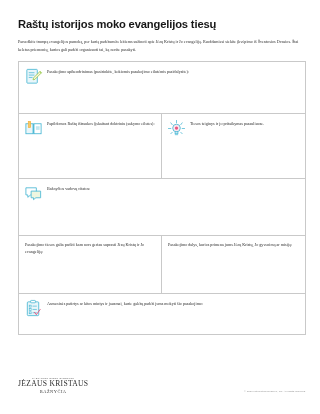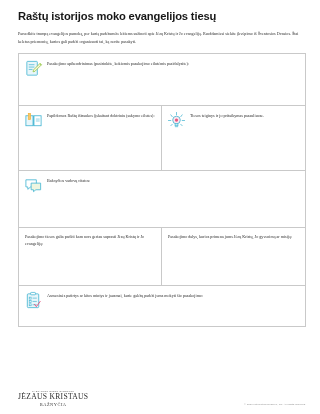--- a/index.html
+++ b/index.html
@@ -27,21 +27,21 @@
   }
 
   
   .page-title {
     font-family: "Liberation Sans", "DejaVu Sans", sans-serif;
     font-weight: bold;
     font-size: 11.2px;
     letter-spacing: -0.15px;
     color: #171717;
     margin: 0;
-    padding: 10px 18px 0 18px;
+    padding: 18px 18px 0 18px;
     line-height: 1.2;
   }
 
   .intro {
     font-size: 4.1px;
     line-height: 1.85;
     color: #2a2a2a;
     margin: 0;
     padding: 7px 17px 0 18px;
     text-align: left;
@@ -96,21 +96,21 @@
   .h-scriptures { height: 65px; }
   .h-quotes     { height: 57px; }
   .h-truths     { height: 58px; }
   .h-personal   { height: 40px; }
 
   
   .footer {
     position: absolute;
     left: 0;
     right: 0;
-    bottom: 5px;
+    bottom: 18px;
     height: 26px;
   }
 
   .logo {
     position: absolute;
     left: 18px;
     bottom: 2px;
     text-align: center;
     color: #3d3d3d;
   }

